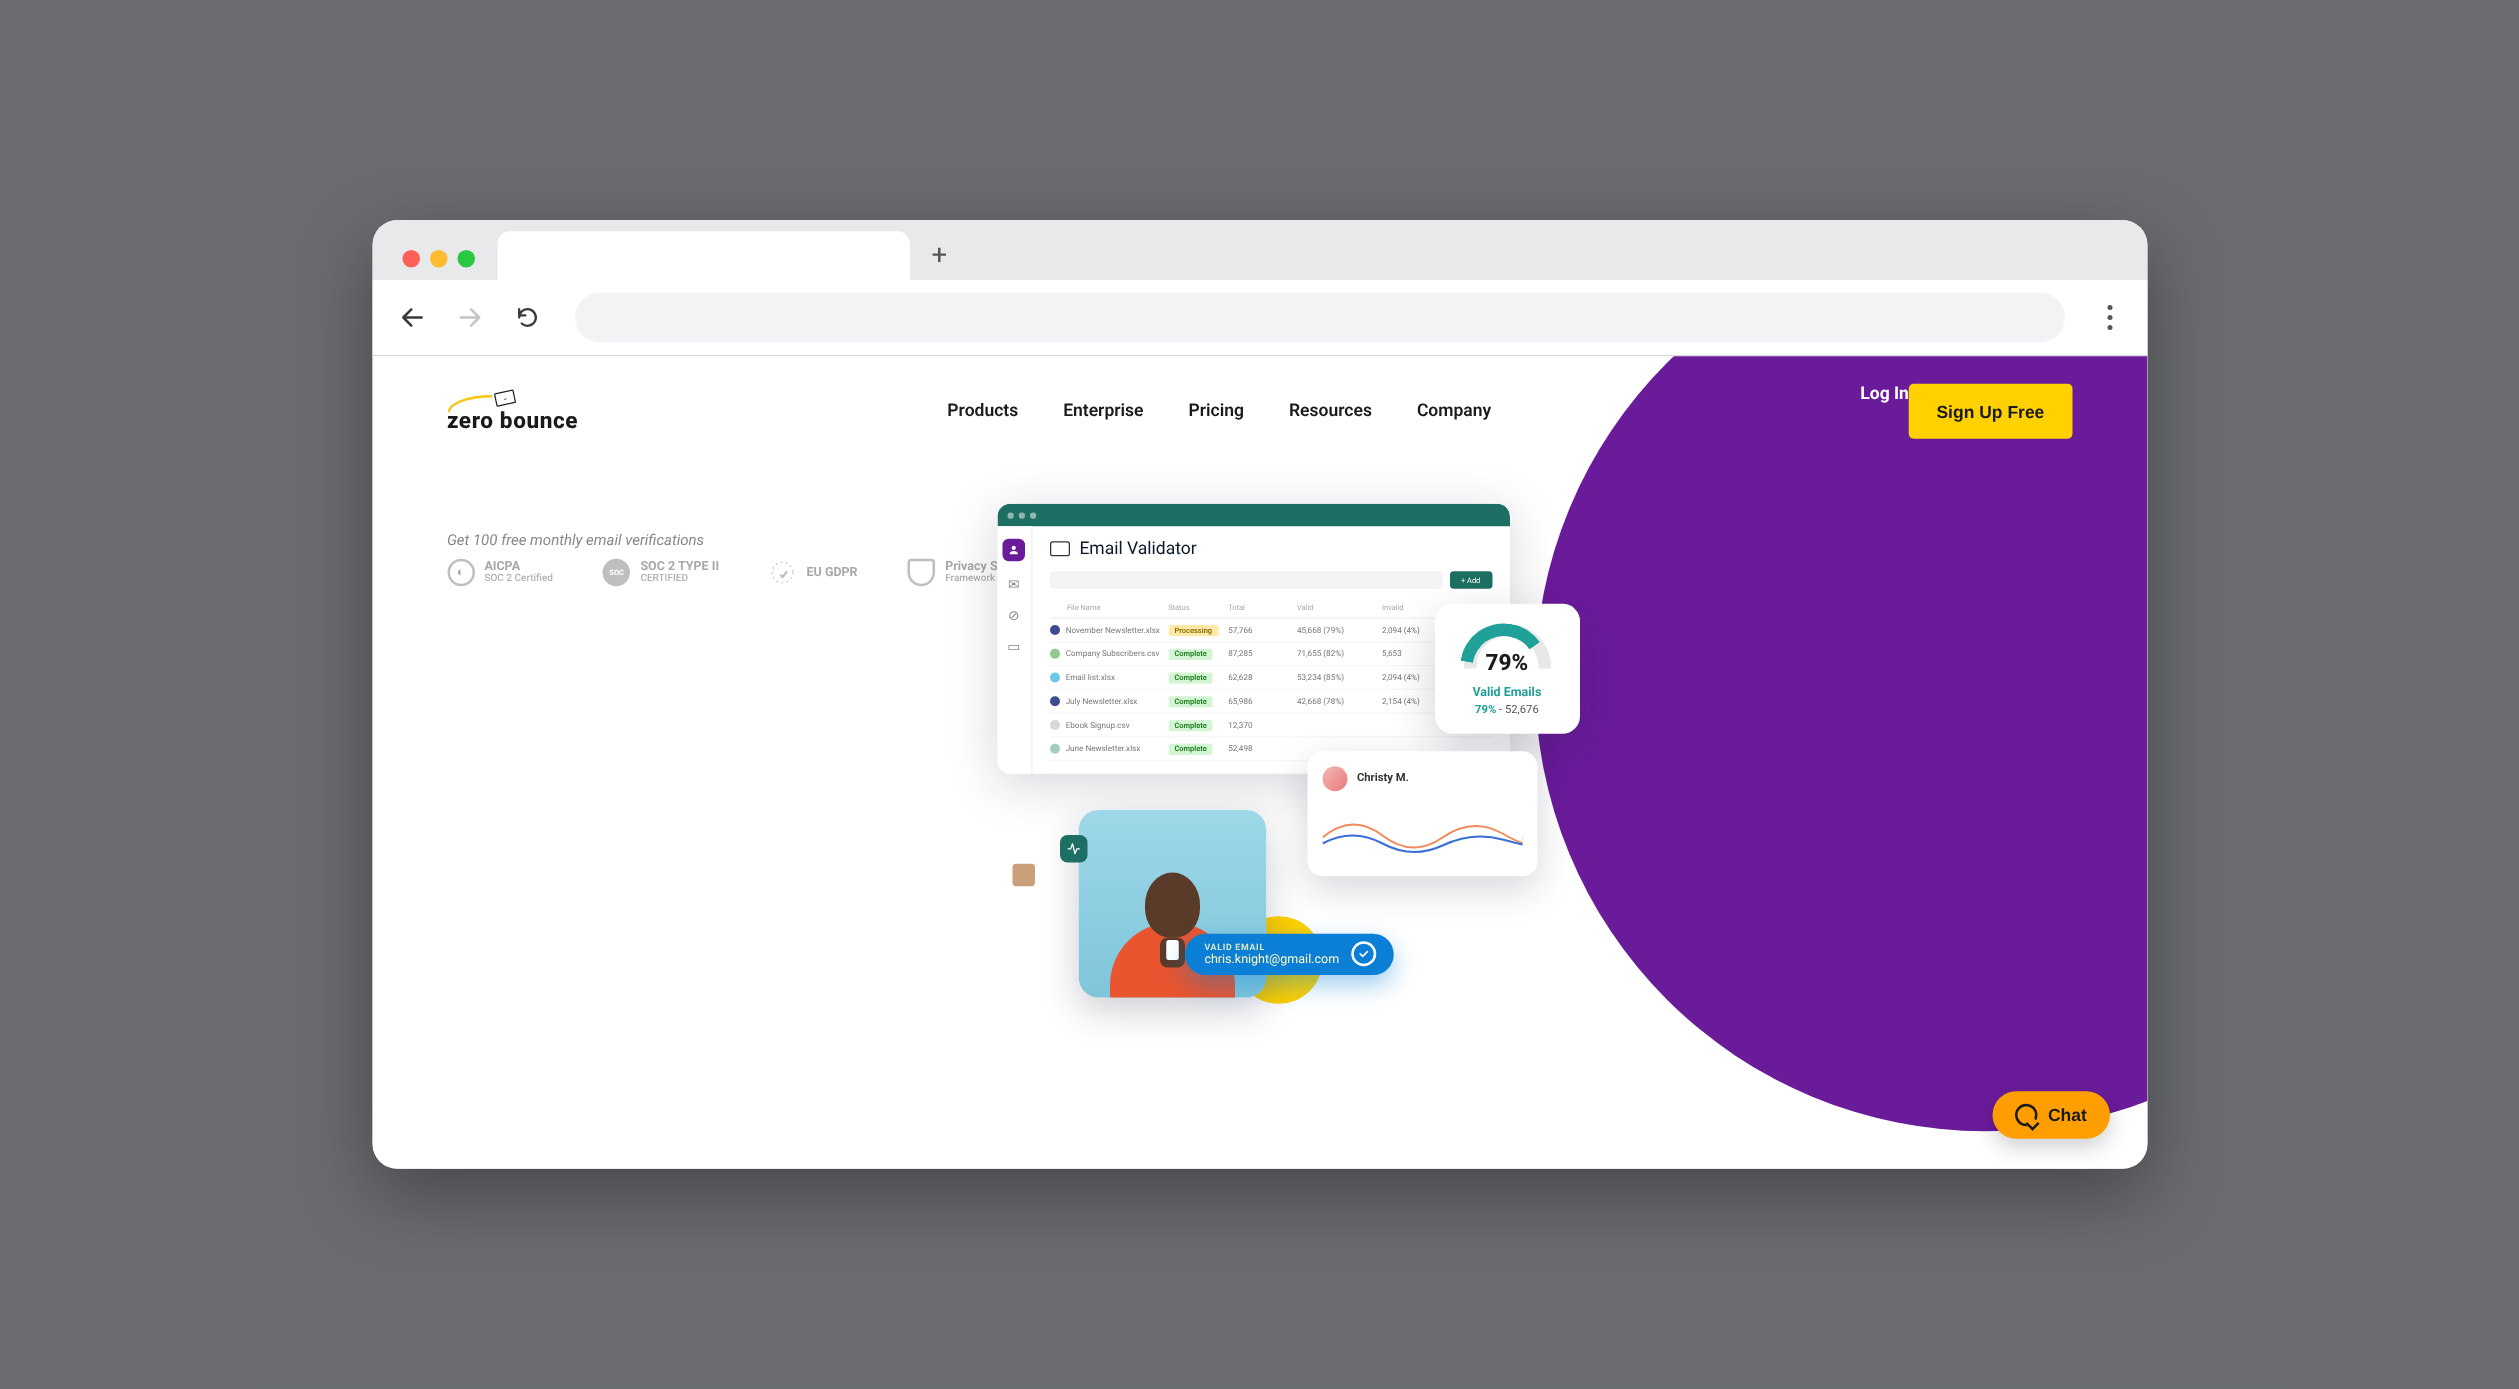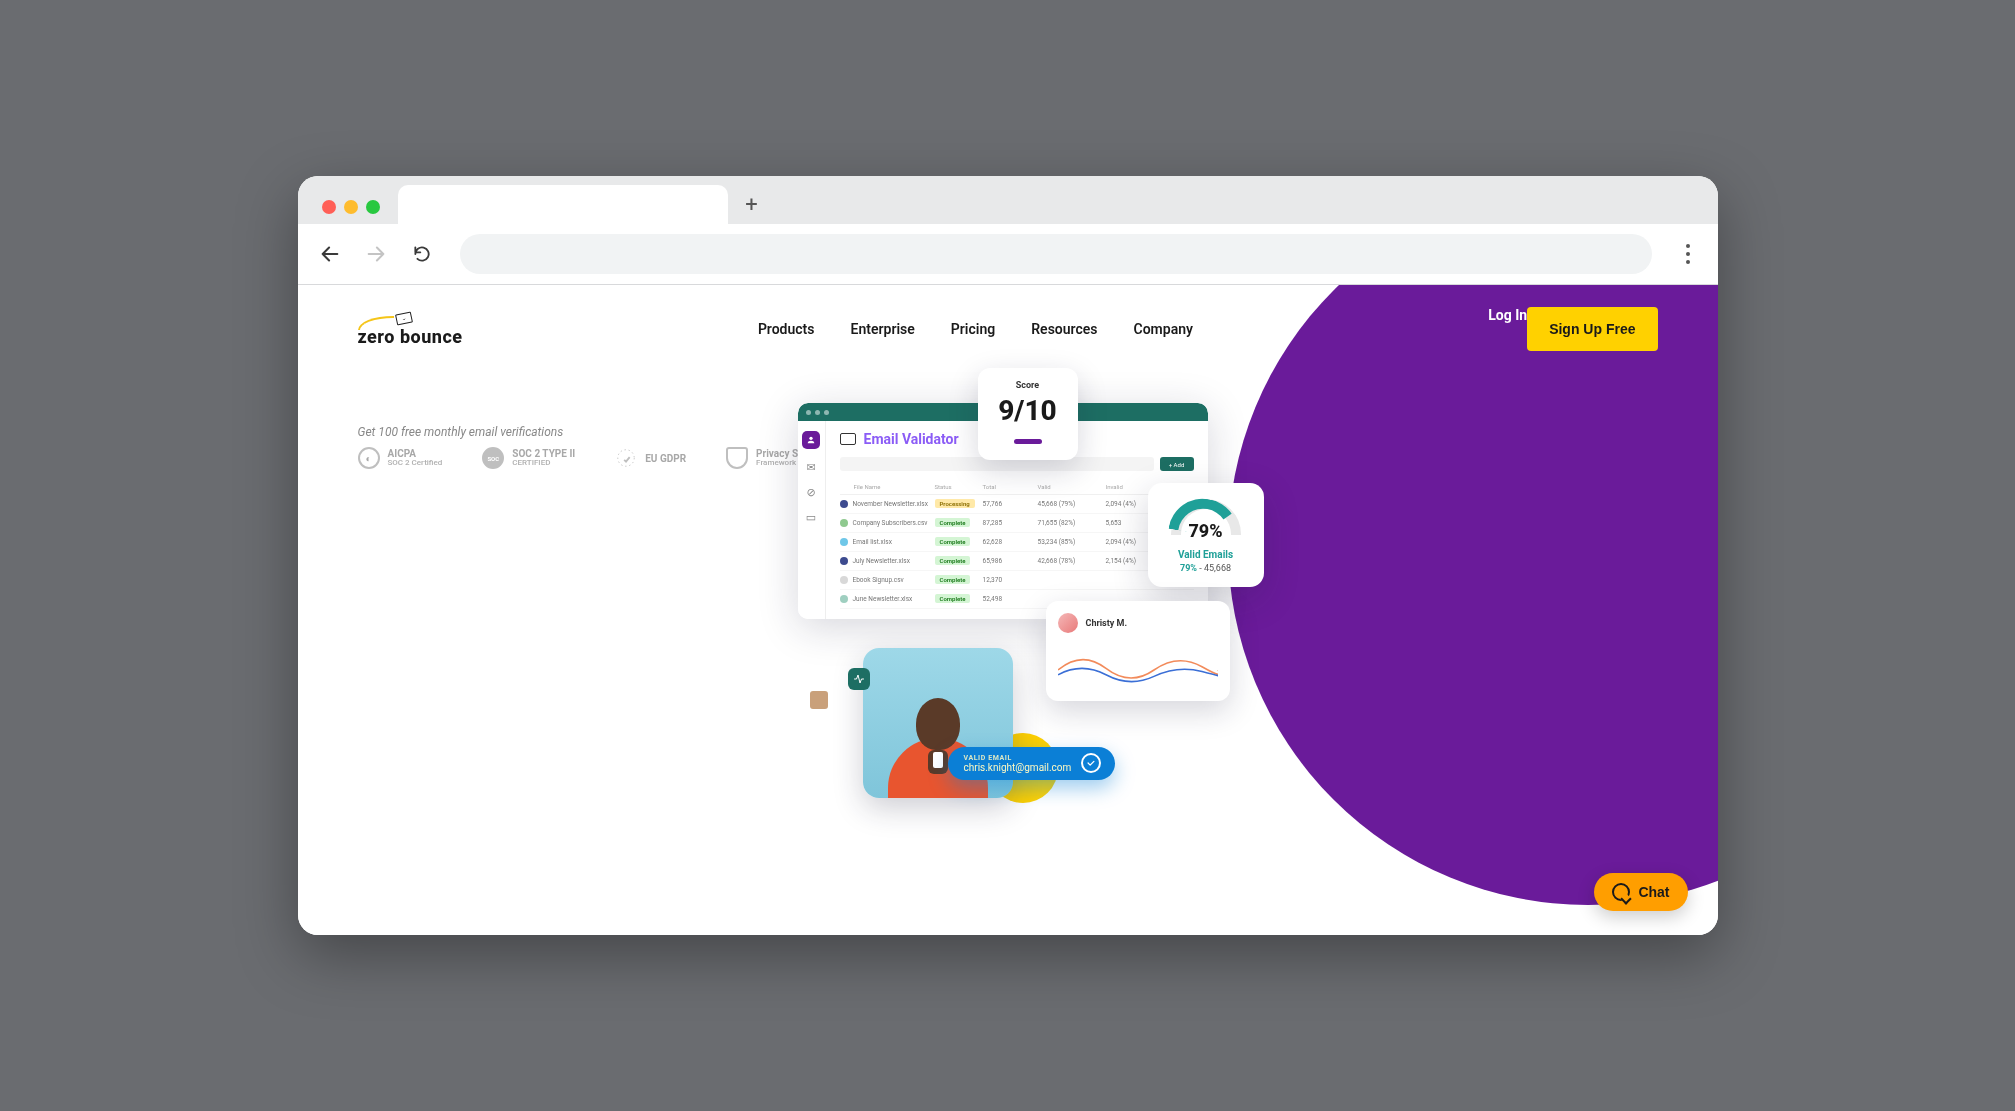--- a/index.html
+++ b/index.html
@@ -97,21 +97,21 @@
 .dash-top { background: #1d6e63; height: 18px; border-top-left-radius: 10px; border-top-right-radius: 10px; display:flex; align-items:center; padding:0 8px; gap:4px;}
 .dash-top span{width:5px;height:5px;border-radius:50%;background:rgba(255,255,255,.5);}
 .dash-body { display: flex; }
 .dash-side { width: 28px; background:#fff; border-right:1px solid #eee; display:flex; flex-direction:column; align-items:center; padding-top:10px; gap:12px;}
 .dash-side .sq{width:18px;height:18px;border-radius:5px;background:#6a1b9a;display:flex;align-items:center;justify-content:center;}
 .dash-side .sq svg{fill:#fff;}
 .dash-side .ic{color:#888;font-size:11px;}
 .dash-main { flex:1; padding: 10px 14px; }
 .dash-hdr { display:flex; align-items:center; gap:8px; margin-bottom:10px;}
 .dash-hdr-icon{width:16px;height:12px;border:1.5px solid #333;border-radius:2px;position:relative;}
-.dash-hdr-title{font-weight:700;font-size:14px;color:#8b5cf6;}
+.dash-hdr-title{font-weight:400;font-size:14px;color:#0f172a;}
 .dash-input-row{display:flex;gap:6px;margin-bottom:8px;}
 .dash-input{flex:1;height:14px;background:#f4f4f4;border-radius:3px;}
 .dash-addbtn{width:34px;height:14px;background:#1d6e63;border-radius:3px;color:#fff;font-size:6px;display:flex;align-items:center;justify-content:center;}
 .dash-thead{display:flex;font-size:6px;color:#aaa;padding:4px 0;border-bottom:1px solid #f0f0f0;}
 .dash-thead span:nth-child(1){width:95px;padding-left:14px;}
 .dash-thead span:nth-child(2){width:48px;}
 .dash-thead span:nth-child(3){width:55px;}
 .dash-thead span:nth-child(4){width:68px;}
 .dash-thead span:nth-child(5){flex:1;}
 .dash-row{display:flex;align-items:center;font-size:6.5px;color:#777;padding:5px 0;border-bottom:1px solid #f6f6f6;}
@@ -373,34 +373,29 @@
     <span class="st"><span class="badge complete">Complete</span></span>
     <span class="num">52,498</span>
     <span class="num2"></span>
     <span class="num3"></span>
                   </div>
                 </div>
             </div>
           </div>
         </div>
 
-        <div class="score-card">
-          <div class="score-lbl">Score</div>
-          <div class="score-val">9/10</div>
-          <div class="score-bar"></div>
-        </div>
 
         <div class="gauge-card">
           <div class="gauge">
             <div class="gauge-bg"></div>
             <div class="gauge-fg"></div>
             <div class="gauge-pct">79%</div>
           </div>
           <div class="gauge-lbl">Valid Emails</div>
-          <div class="gauge-sub"><span class="g">79%</span><span> - 45,668</span></div>
+          <div class="gauge-sub"><span class="g">79%</span><span> - 52,676</span></div>
         </div>
 
         <div class="person-card">
           <div class="pc-top">
             <div class="pc-av"></div>
             <div class="pc-name">Christy M.</div>
           </div>
           <div class="pc-wave">
             <svg viewBox="0 0 200 50" width="100%" height="100%">
               <path d="M0 30 Q30 5 60 28 T120 30 T180 26 T200 30" stroke="#f28b5b" stroke-width="2" fill="none"></path>

